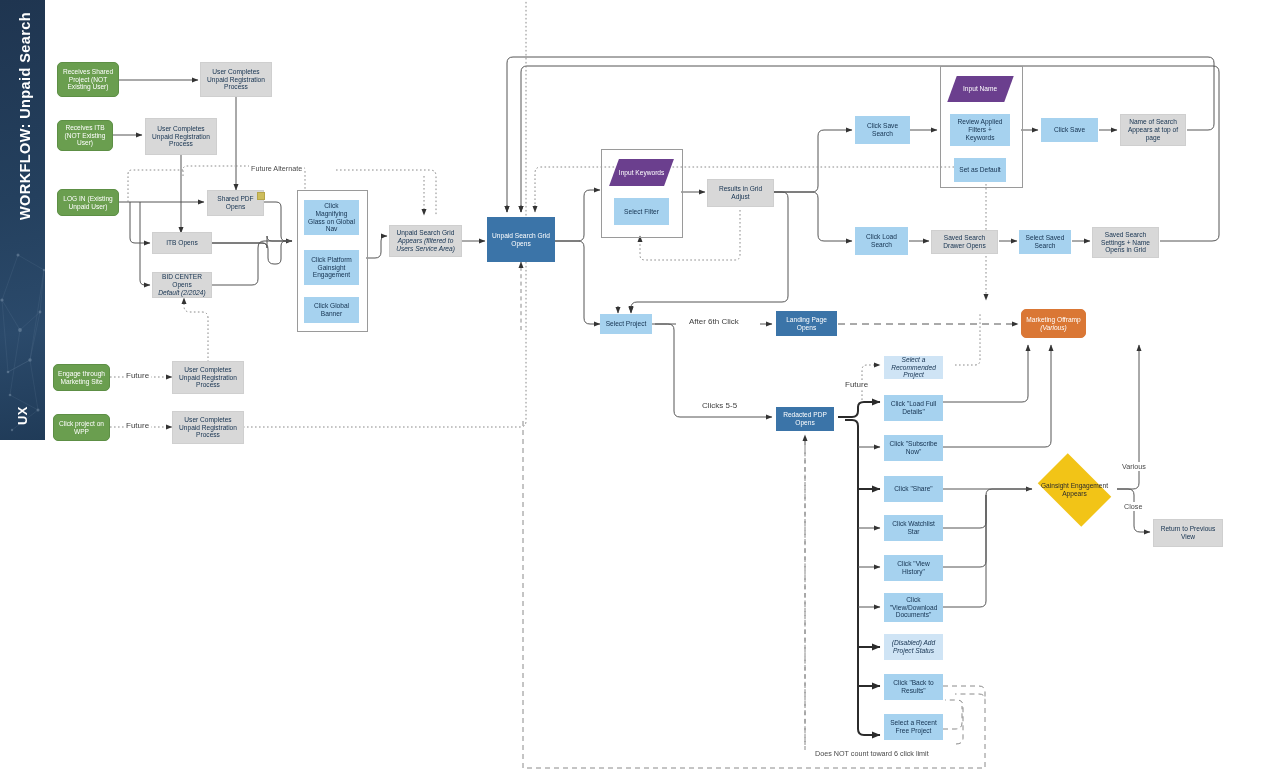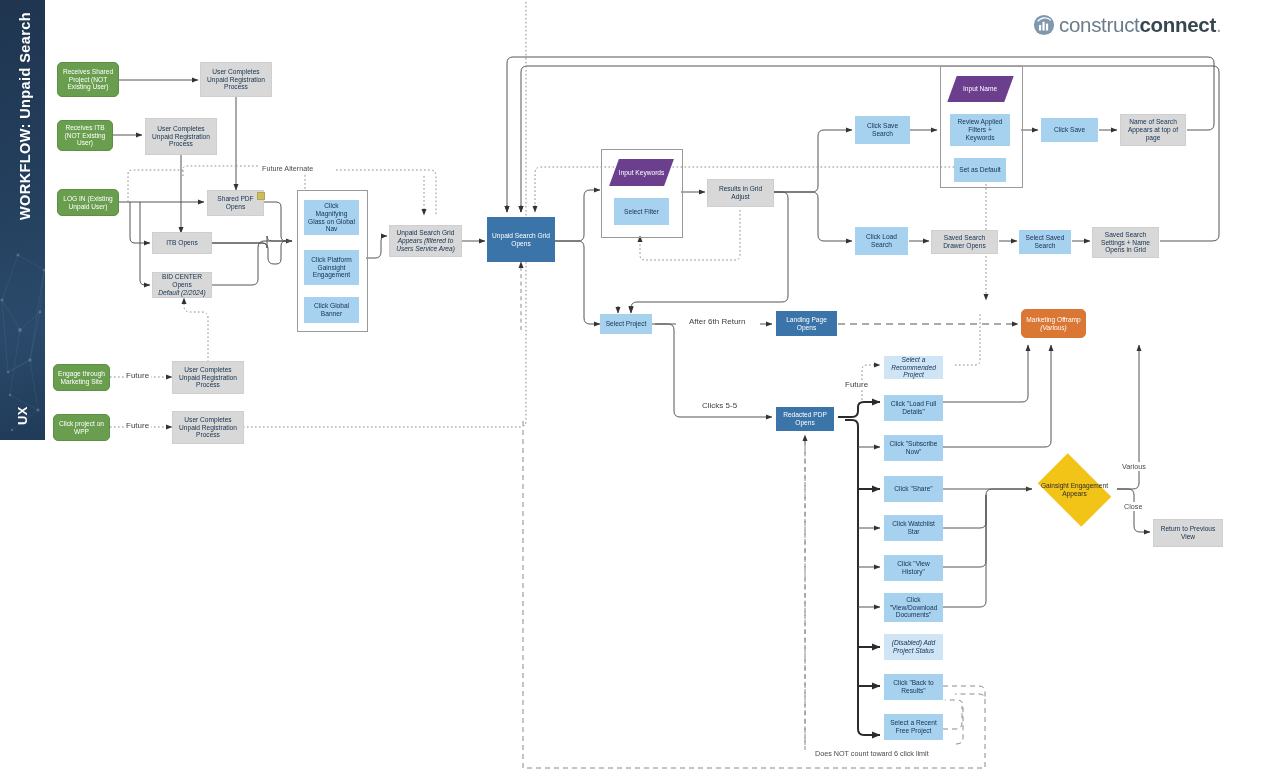--- a/index.html
+++ b/index.html
@@ -101,30 +101,20 @@
         <circle cx="44" cy="270" r="1.2"></circle>
           <circle cx="38" cy="410" r="1.5"></circle>
         <circle cx="12" cy="430" r="1.2"></circle>
           <circle cx="10" cy="395" r="1.3"></circle>
       </g>
     </svg>
     <div id="sidebar-title">WORKFLOW: Unpaid Search</div>
     <div id="sidebar-ux">UX</div>
   </div>
 
-  <div id="logo">
-    <svg class="mark" viewBox="0 0 24 24">
-      <circle cx="12" cy="12" r="11" fill="#7f98ad"></circle>
-      <rect x="6.5" y="12" width="2.4" height="6" fill="#ffffff"></rect>
-      <rect x="10.3" y="8.5" width="2.4" height="9.5" fill="#ffffff"></rect>
-      <rect x="14.1" y="10.5" width="2.4" height="7.5" fill="#ffffff"></rect>
-      <path d="M5 8 C9 3 16 3 19.5 7" stroke="#ffffff" stroke-width="1.4" fill="none"></path>
-    </svg>
-    <div class="wordmark"><span>construct</span><b>connect</b><span class="dot">.</span></div>
-  </div>
 
   <svg id="edges">
     <defs>
       <marker id="ah" markerWidth="7" markerHeight="7" refX="6.2" refY="3" orient="auto" markerUnits="userSpaceOnUse">
         <path d="M0,0.4 L6.6,3 L0,5.6 z" fill="#333"></path>
       </marker>
       <marker id="ahb" markerWidth="9" markerHeight="9" refX="8" refY="4" orient="auto" markerUnits="userSpaceOnUse">
         <path d="M0,0.6 L8.4,4 L0,7.4 z" fill="#2b2b2b"></path>
       </marker>
     </defs>
@@ -462,23 +452,23 @@
     <div class="dshape"></div>
     <div class="dtext">
         <span>Gainsight Engagement Appears</span>
       </div>
   </div>
 
   <div class="node n-gray" style="left:1153px;top:519px;width:70px;height:28px;">
     <span>Return to Previous View</span>
     </div>
 
-  <div class="lbl sm" style="left:260px;top:164px;">Future Alternate</div>
+  <div class="lbl sm" style="left:249px;top:164px;">Future Alternate</div>
   <div class="lbl" style="left:124px;top:371px;">Future</div>
   <div class="lbl" style="left:124px;top:421px;">Future</div>
   <div class="lbl" style="left:843px;top:380px;">Future</div>
-  <div class="lbl" style="left:687px;top:317px;">After 6th Return</div>
+  <div class="lbl" style="left:687px;top:317px;">After 6th Click</div>
   <div class="lbl" style="left:700px;top:401px;">Clicks 5-5</div>
   <div class="lbl sm" style="left:1120px;top:462px;">Various</div>
   <div class="lbl sm" style="left:1122px;top:502px;">Close</div>
   <div class="lbl sm" style="left:813px;top:749px;">Does NOT count toward 6 click limit</div>
 
 </div>
 
 </body></html>

